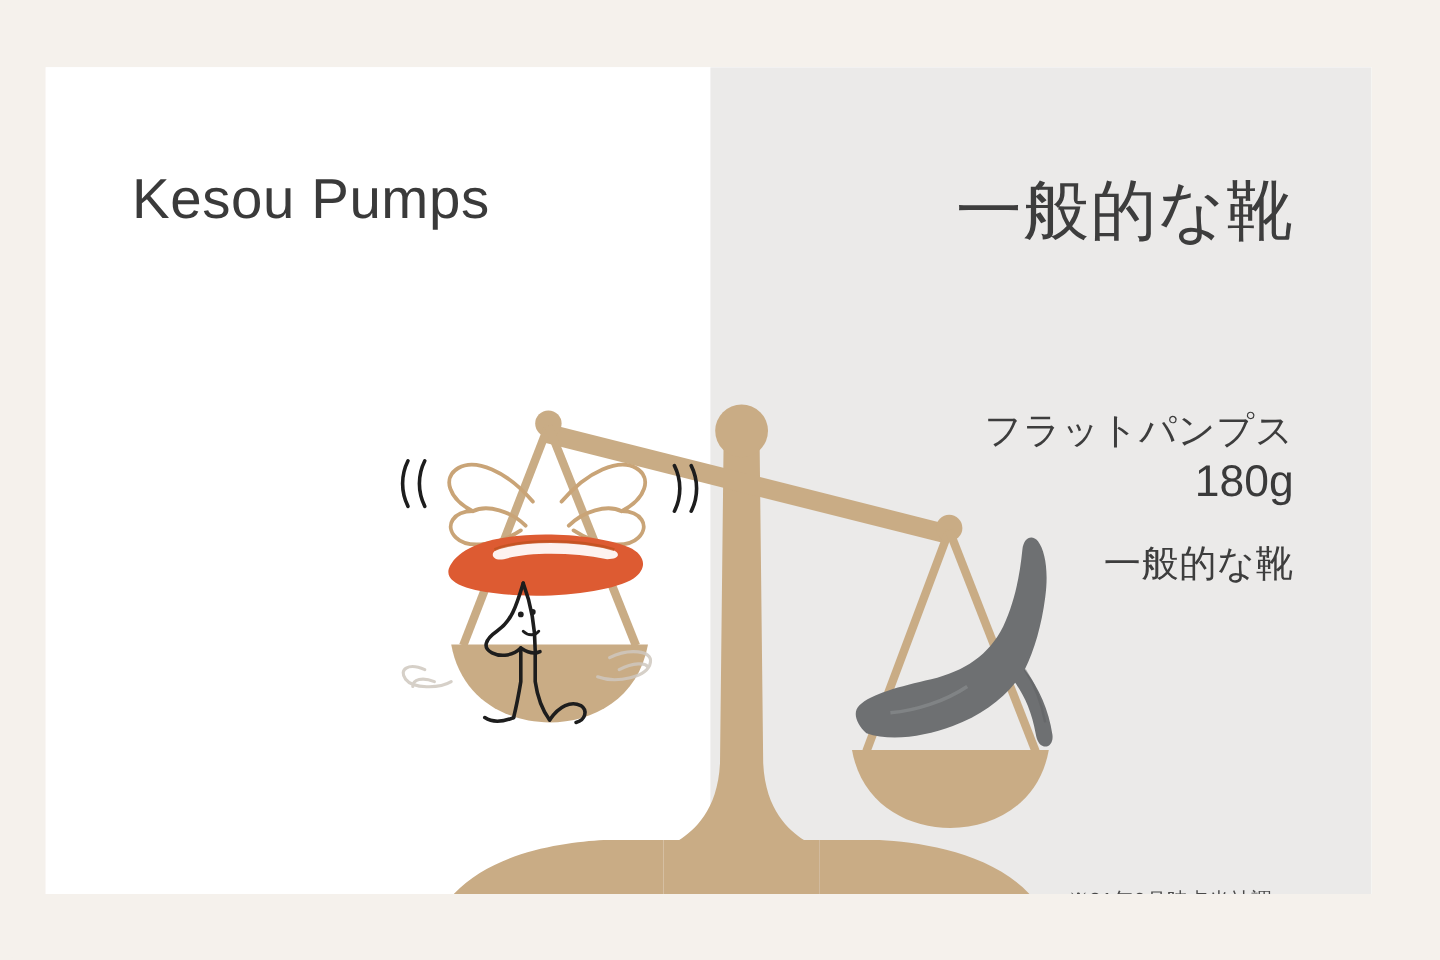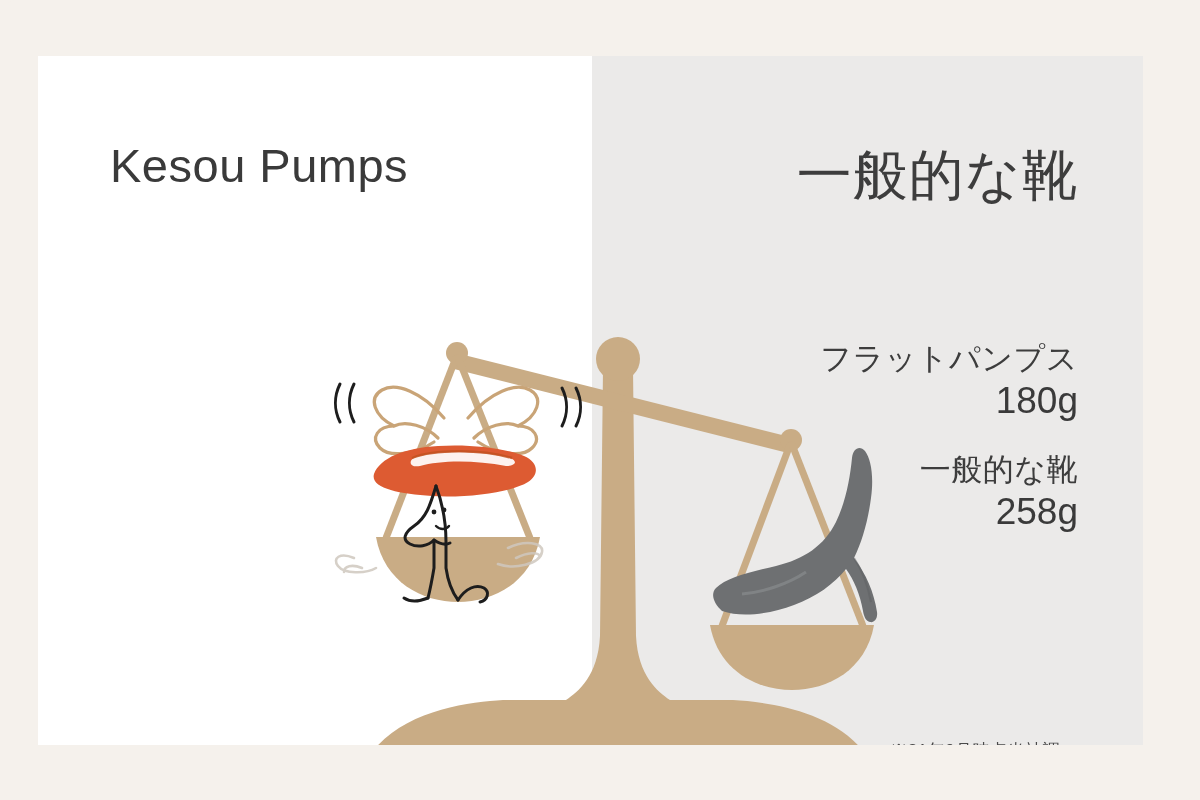--- a/index.html
+++ b/index.html
@@ -155,21 +155,20 @@
     <div id="spec-list">
 
       <div class="spec-row">
         <span class="spec-label">フラットパンプス</span>
         <span class="spec-value">180g</span>
       </div>
 
 
       <div class="spec-row">
         <span class="spec-label">一般的な靴</span>
-        <span class="spec-value">258g</span>
       </div>
 
     </div>
 
     <div id="footnote">※21年9月時点当社調べ</div>
 
     <svg id="scale-art" viewBox="0 0 600 460">
 
       <path d="M50 452 C 80 405, 150 396, 185 394 L 235 394 L 235 452 Z
                M 365 394 L 415 394 C 450 396, 520 405, 550 452 L 365 452 Z" fill="#c9ac85"></path>

